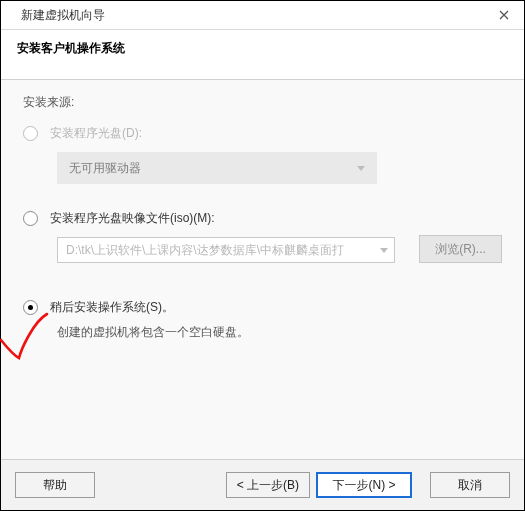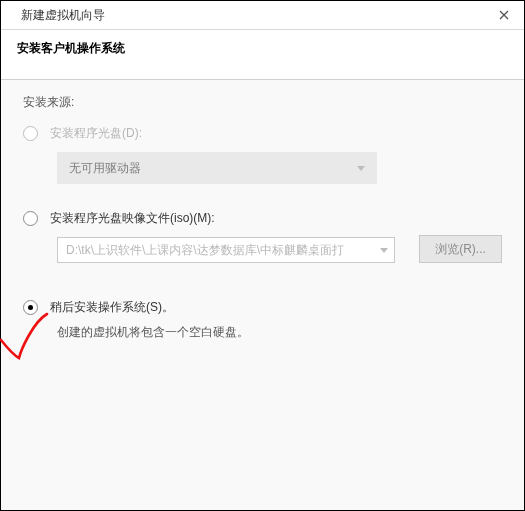--- a/index.html
+++ b/index.html
@@ -89,14 +89,30 @@
         <span class="opt-label">稍后安装操作系统(S)。</span>
       </div>
       <div class="desc">创建的虚拟机将包含一个空白硬盘。</div>
     </div>
 
     <svg class="redmark" style="left:-6px;top:230px" width="60" height="55" viewBox="0 0 60 55">
       <path d="M6 30 C 14 40, 20 46, 24 48 C 26 40, 38 12, 52 4" stroke="#e11" stroke-width="2.6" fill="none" stroke-linecap="round"></path>
     </svg>
   </div>
 
+  <div class="footer">
+    <div class="btn">
+        <span>帮助</span>
+      </div>
+    <div class="flex-spacer"></div>
+    <div class="btn">
+        <span>&lt; 上一步(B)</span>
+      </div>
+    <div class="btn primary">
+        <span>下一步(N) &gt;</span>
+      </div>
+    <div style="width:6px"></div>
+    <div class="btn">
+        <span>取消</span>
+      </div>
+  </div>
 
 </div>
 
 </body></html>

